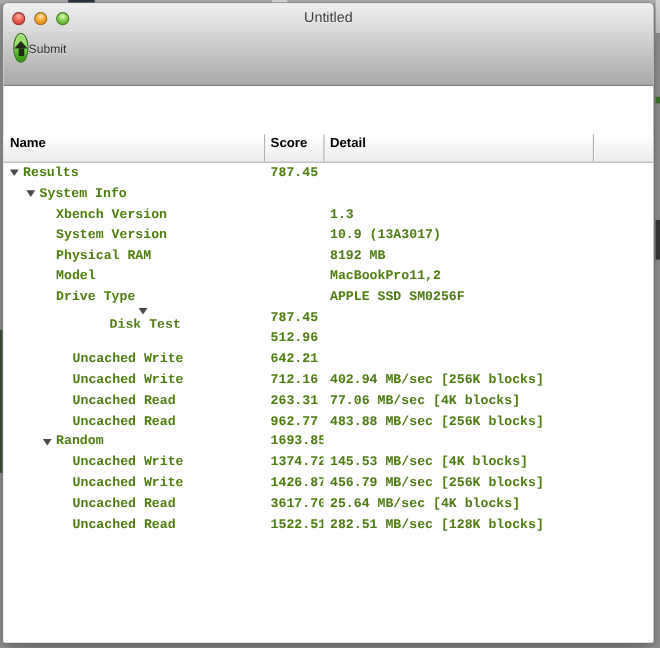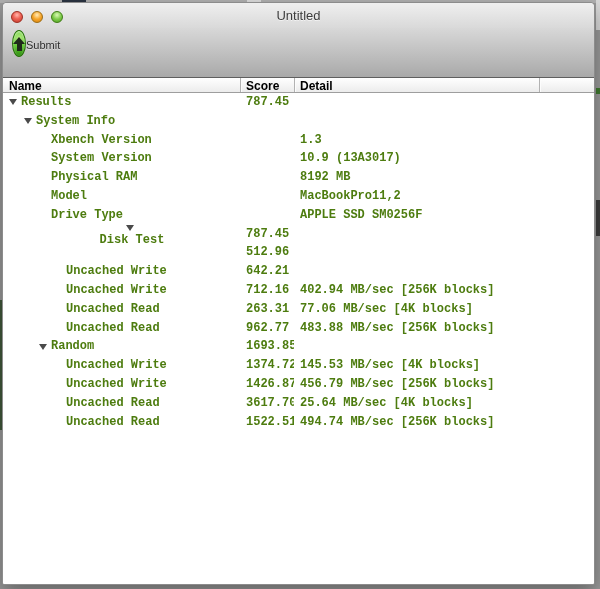--- a/index.html
+++ b/index.html
@@ -66,24 +66,24 @@
     border:1px solid #256f07;
     box-shadow:inset 0 1px 2px rgba(255,255,255,0.7);
     display:flex; flex-direction:column; align-items:center; justify-content:center;
   }
   .arrow-head { width:0; height:0; border-left:6px solid transparent; border-right:6px solid transparent; border-bottom:7px solid #1f2a1a; }
   .arrow-stem { width:5px; height:7px; background:#1f2a1a; }
   .submit-label { margin-top:2px; font-size:11px; color:#2e2e2e; text-shadow:0 1px 0 rgba(255,255,255,0.45); }
 
   
   .thead {
-    height:15px; display:flex;
+    height:26px; display:flex;
     background:linear-gradient(#ffffff, #ececec);
     border-bottom:1px solid #9e9e9e;
-    font-size:12px; font-weight:bold; color:#000;
+    font-size:12px; font-weight:bold; color:#000;margin-top:44px;
   }
   .hcell { height:100%; line-height:17px; overflow:hidden; white-space:nowrap; }
   .hcell.name   { width:237px; padding-left:6px; }
   .hcell.score  { width:54px;  padding-left:5px; border-left:1px solid #b2b2b2; box-shadow:inset 1px 0 0 #fcfcfc; }
   .hcell.detail { width:245px; padding-left:5px; border-left:1px solid #b2b2b2; box-shadow:inset 1px 0 0 #fcfcfc; }
   .hcell.filler { flex:1; border-left:1px solid #b2b2b2; box-shadow:inset 1px 0 0 #fcfcfc; }
 
   .tbody { background:#ffffff; height:490px; overflow:hidden; }
   .row { display:flex; height:18.8px; font-size:12px; font-weight:bold; color:#4d7c0f;font-family:Liberation Mono, monospace; }
   .cell { line-height:18.8px; overflow:hidden; white-space:nowrap; }
@@ -258,17 +258,17 @@
           <span class="lbl">Uncached Read</span>
         </div>
         <div class="cell score">3617.70</div>
         <div class="cell detail">25.64 MB/sec [4K blocks]</div>
       </div>
       <div class="row">
         <div class="cell name" style="padding-left: 63px;">
           <span class="lbl">Uncached Read</span>
         </div>
         <div class="cell score">1522.51</div>
-        <div class="cell detail">494.74 MB/sec [256K blocks]</div>
+        <div class="cell detail">282.51 MB/sec [128K blocks]</div>
       </div>
     </div>
 
 </div>
 
 </body></html>

